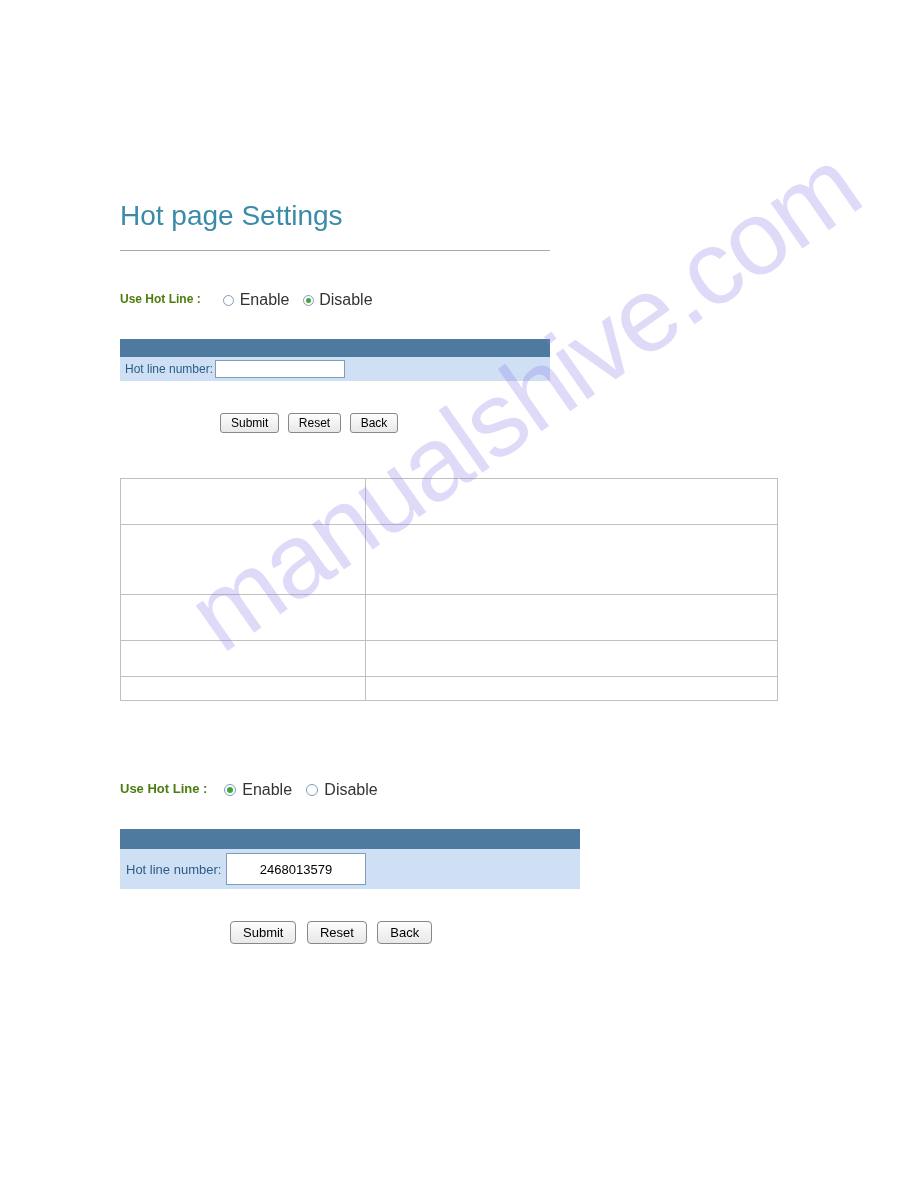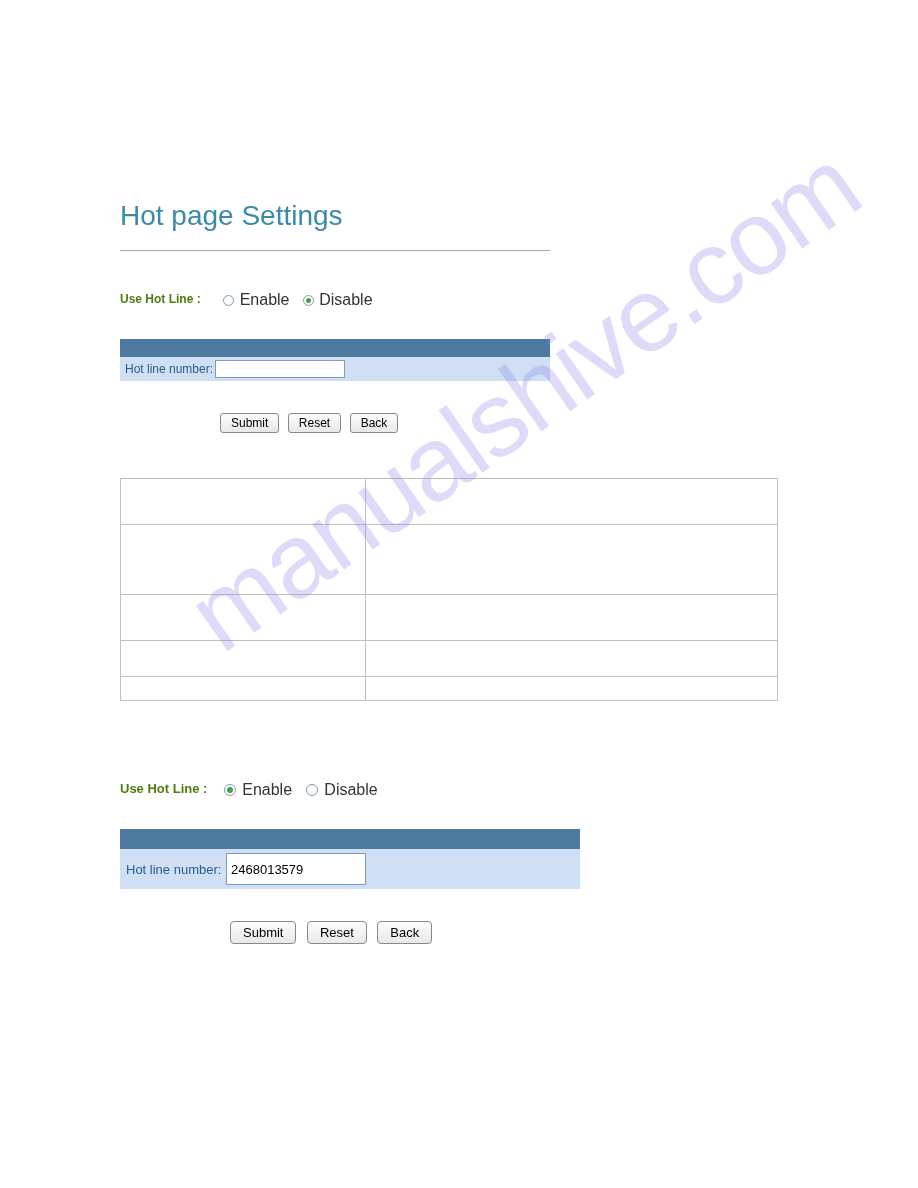--- a/index.html
+++ b/index.html
@@ -184,20 +184,21 @@
       color: #2a5c8a;
       width: 100px;
     }
     .text-input2 {
       border: 1px solid #7f9db9;
       background: #fff;
       height: 16px;
       width: 140px;
       font-size: 13px;
       padding: 15px 4px;
+      text-align: center;
     }
     .button-row2 {
       margin-left: 110px;
     }
     .setting-row2 {
       font-size: 13px;
       margin-bottom: 30px;
     }
     .radio-circle2 {
       display: inline-block;

